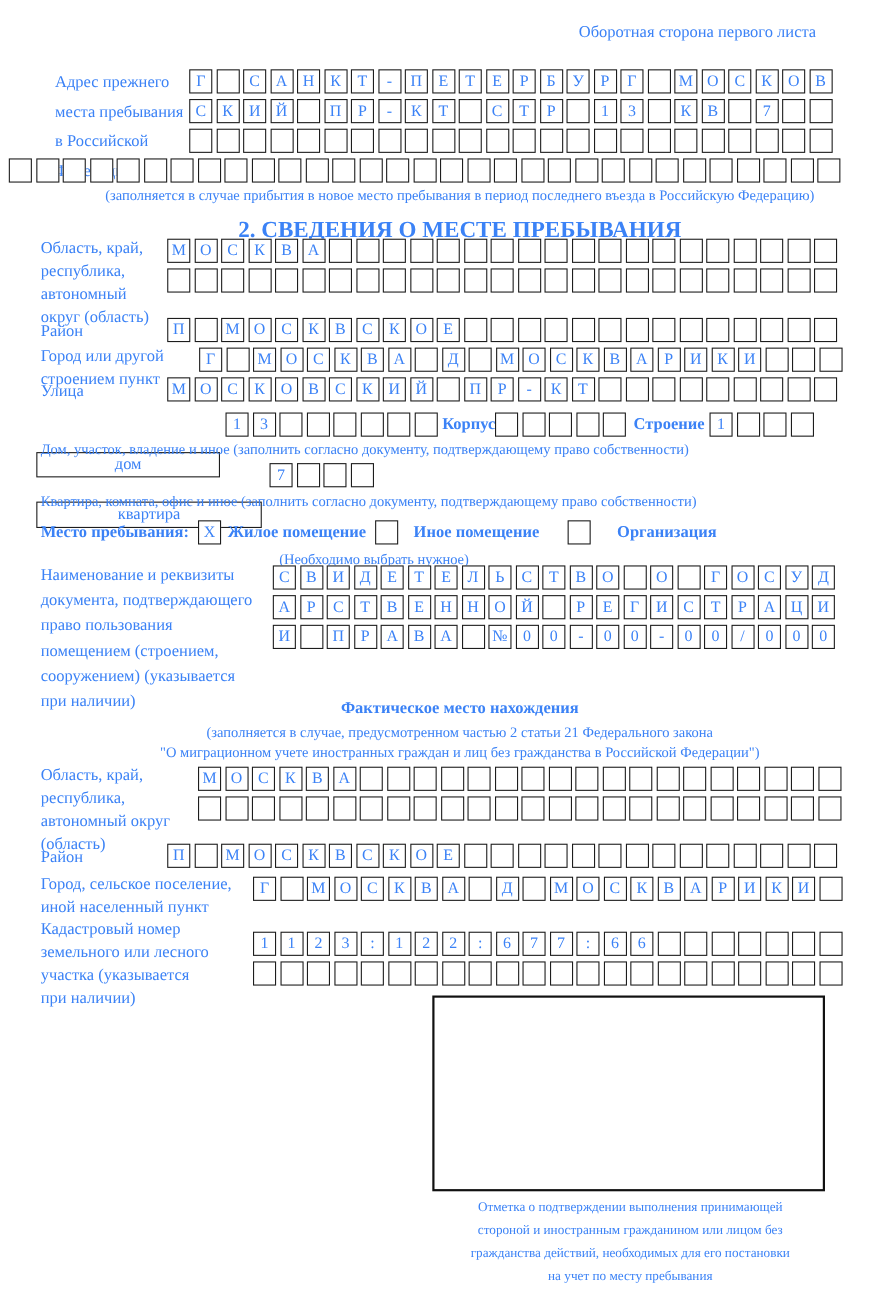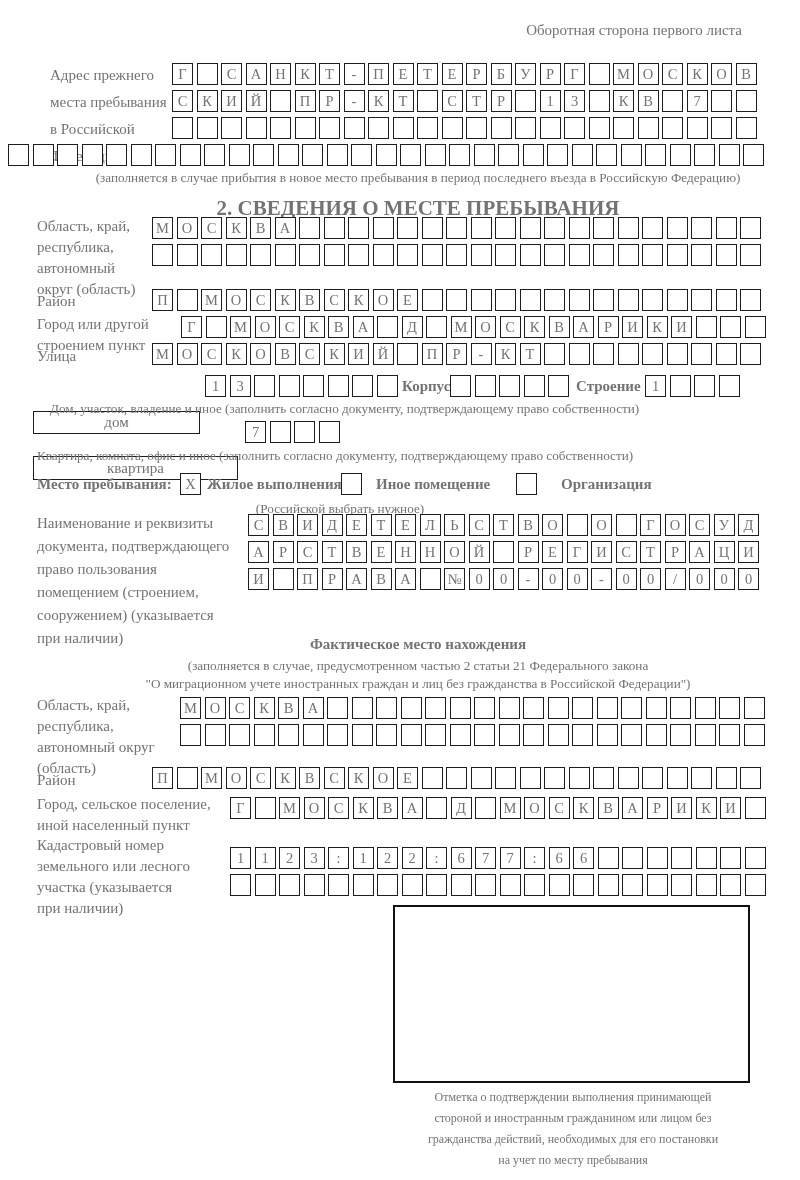--- a/index.html
+++ b/index.html
@@ -1,17 +1,17 @@
 <!DOCTYPE html>
 <html><head>
 <meta charset="utf-8">
 <style>
   html,body{margin:0;padding:0;background:#fff;}
   .page{position:relative;width:800px;height:1180px;background:#ffffff;
-        font-family:"Liberation Serif", serif;color:#737373;overflow:hidden;}
+        font-family:"Liberation Serif", serif;color:#3b82f6;overflow:hidden;}
   .abs{position:absolute;}
   .lbl{position:absolute;font-size:15px;line-height:21px;white-space:pre-line;}
   .lbl.lh27{line-height:27px;margin-left:13px;}
   .lbl.lh23{line-height:23px;}
   .small{font-size:13.2px;line-height:16px;}
   .centered{left:18px;width:800px;text-align:center;}
   .bold{font-weight:bold;}
   .boxrow{position:absolute;display:flex;gap:3.5px;}
   .cell{box-sizing:border-box;flex:0 0 21px;width:21px;height:22px;
         border:1.6px solid #1d1d1d;display:flex;align-items:center;justify-content:center;
@@ -313,45 +313,45 @@
       <span class="cell"></span>
       <span class="cell"></span>
     </div>
   <div class="inline-lbl" style="left:576px;top:378px;">Строение</div>
   <div class="boxrow" style="left:645px;top:375px;">
       <span class="cell">1</span>
       <span class="cell"></span>
       <span class="cell"></span>
       <span class="cell"></span>
     </div>
-  <div class="abs small" style="left:37px;top:401px;margin-left:13px;">Дом, участок, владение и иное (заполнить согласно документу, подтверждающему право собственности)</div>
+  <div class="abs small" style="left:37px;top:401px;">Дом, участок, владение и иное (заполнить согласно документу, подтверждающему право собственности)</div>
 
   <div class="widebox" style="left:33px;top:420px;width:205px;height:24px;">квартира</div>
   <div class="boxrow" style="left:245px;top:421px;">
       <span class="cell">7</span>
       <span class="cell"></span>
       <span class="cell"></span>
       <span class="cell"></span>
     </div>
   <div class="abs small" style="left:37px;top:448px;">Квартира, комната, офис и иное (заполнить согласно документу, подтверждающему право собственности)</div>
 
   <div class="inline-lbl" style="left:37px;top:476px;">Место пребывания:</div>
   <div class="boxrow" style="left:180px;top:473px;">
       <span class="cell">X</span>
     </div>
-  <div class="inline-lbl" style="left:207px;top:476px;">Жилое выполнения</div>
+  <div class="inline-lbl" style="left:207px;top:476px;">Жилое помещение</div>
   <div class="boxrow" style="left:341px;top:473px;">
       <span class="cell"></span>
     </div>
   <div class="inline-lbl" style="left:376px;top:476px;">Иное помещение</div>
   <div class="boxrow" style="left:516px;top:473px;">
       <span class="cell"></span>
     </div>
   <div class="inline-lbl" style="left:561px;top:476px;">Организация</div>
-  <div class="abs small" style="left:150px;top:501px;width:380px;text-align:center;">(Российской выбрать нужное)</div>
+  <div class="abs small" style="left:150px;top:501px;width:380px;text-align:center;">(Необходимо выбрать нужное)</div>
 
   <div class="lbl lh23" style="left:37px;top:512px;width:200px;">Наименование и реквизиты
 документа, подтверждающего
 право пользования
 помещением (строением,
 сооружением) (указывается
 при наличии)</div>
   <div class="boxrow" style="left:248px;top:514px;">
       <span class="cell">С</span>
       <span class="cell">В</span>

